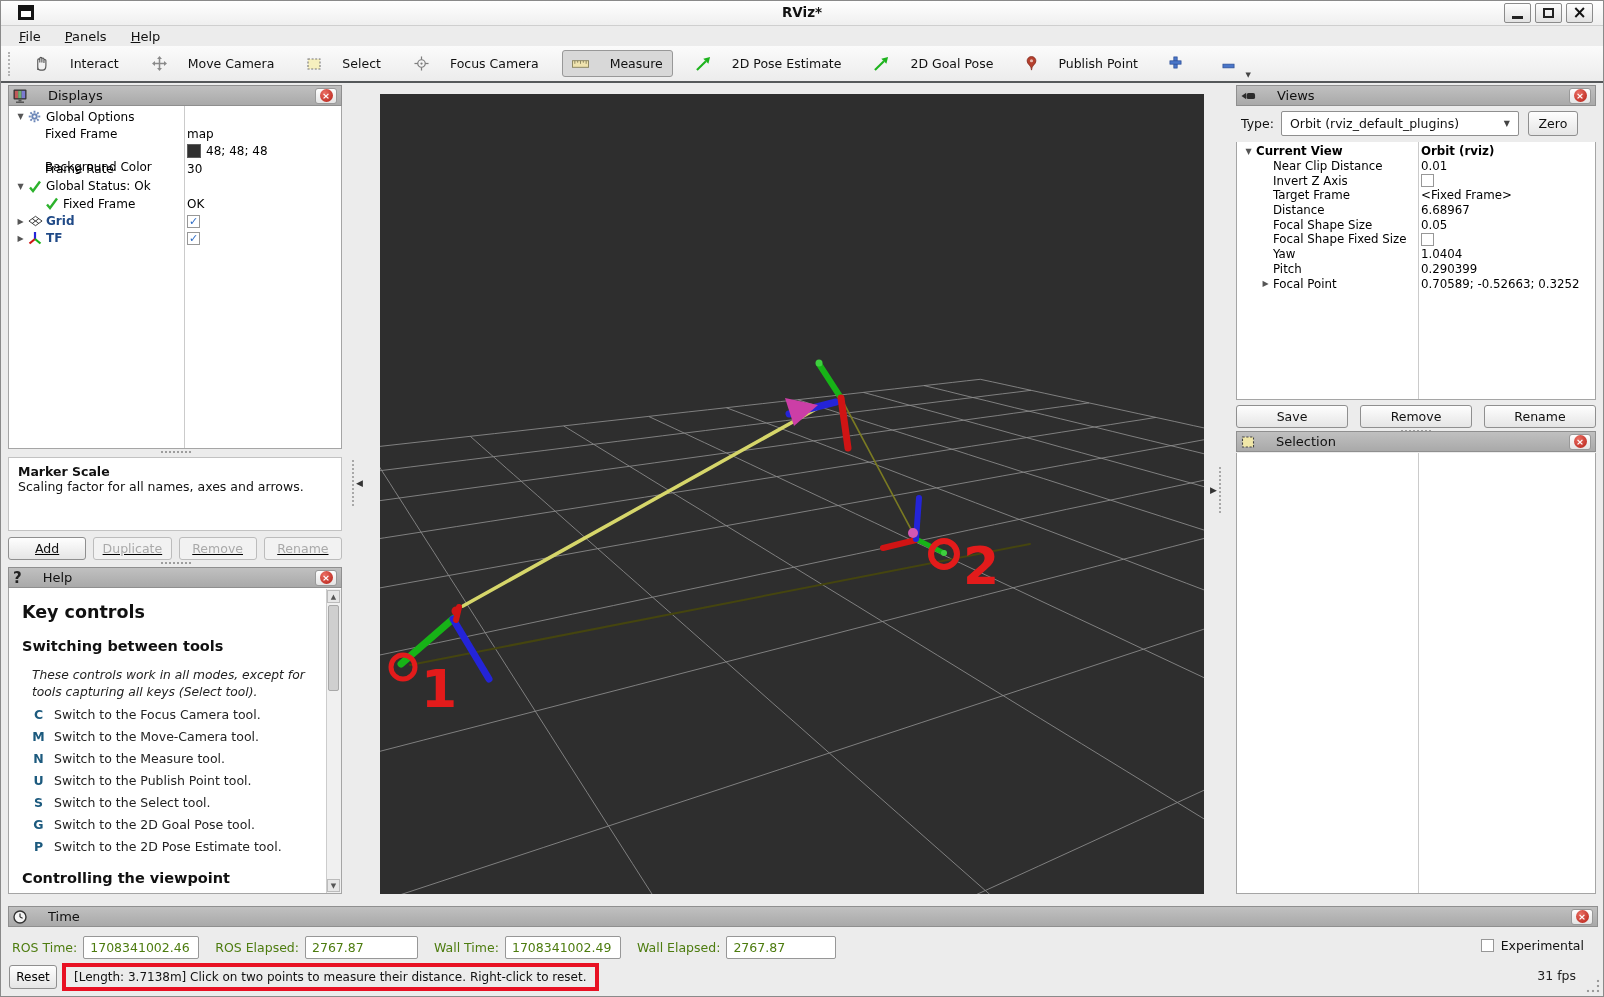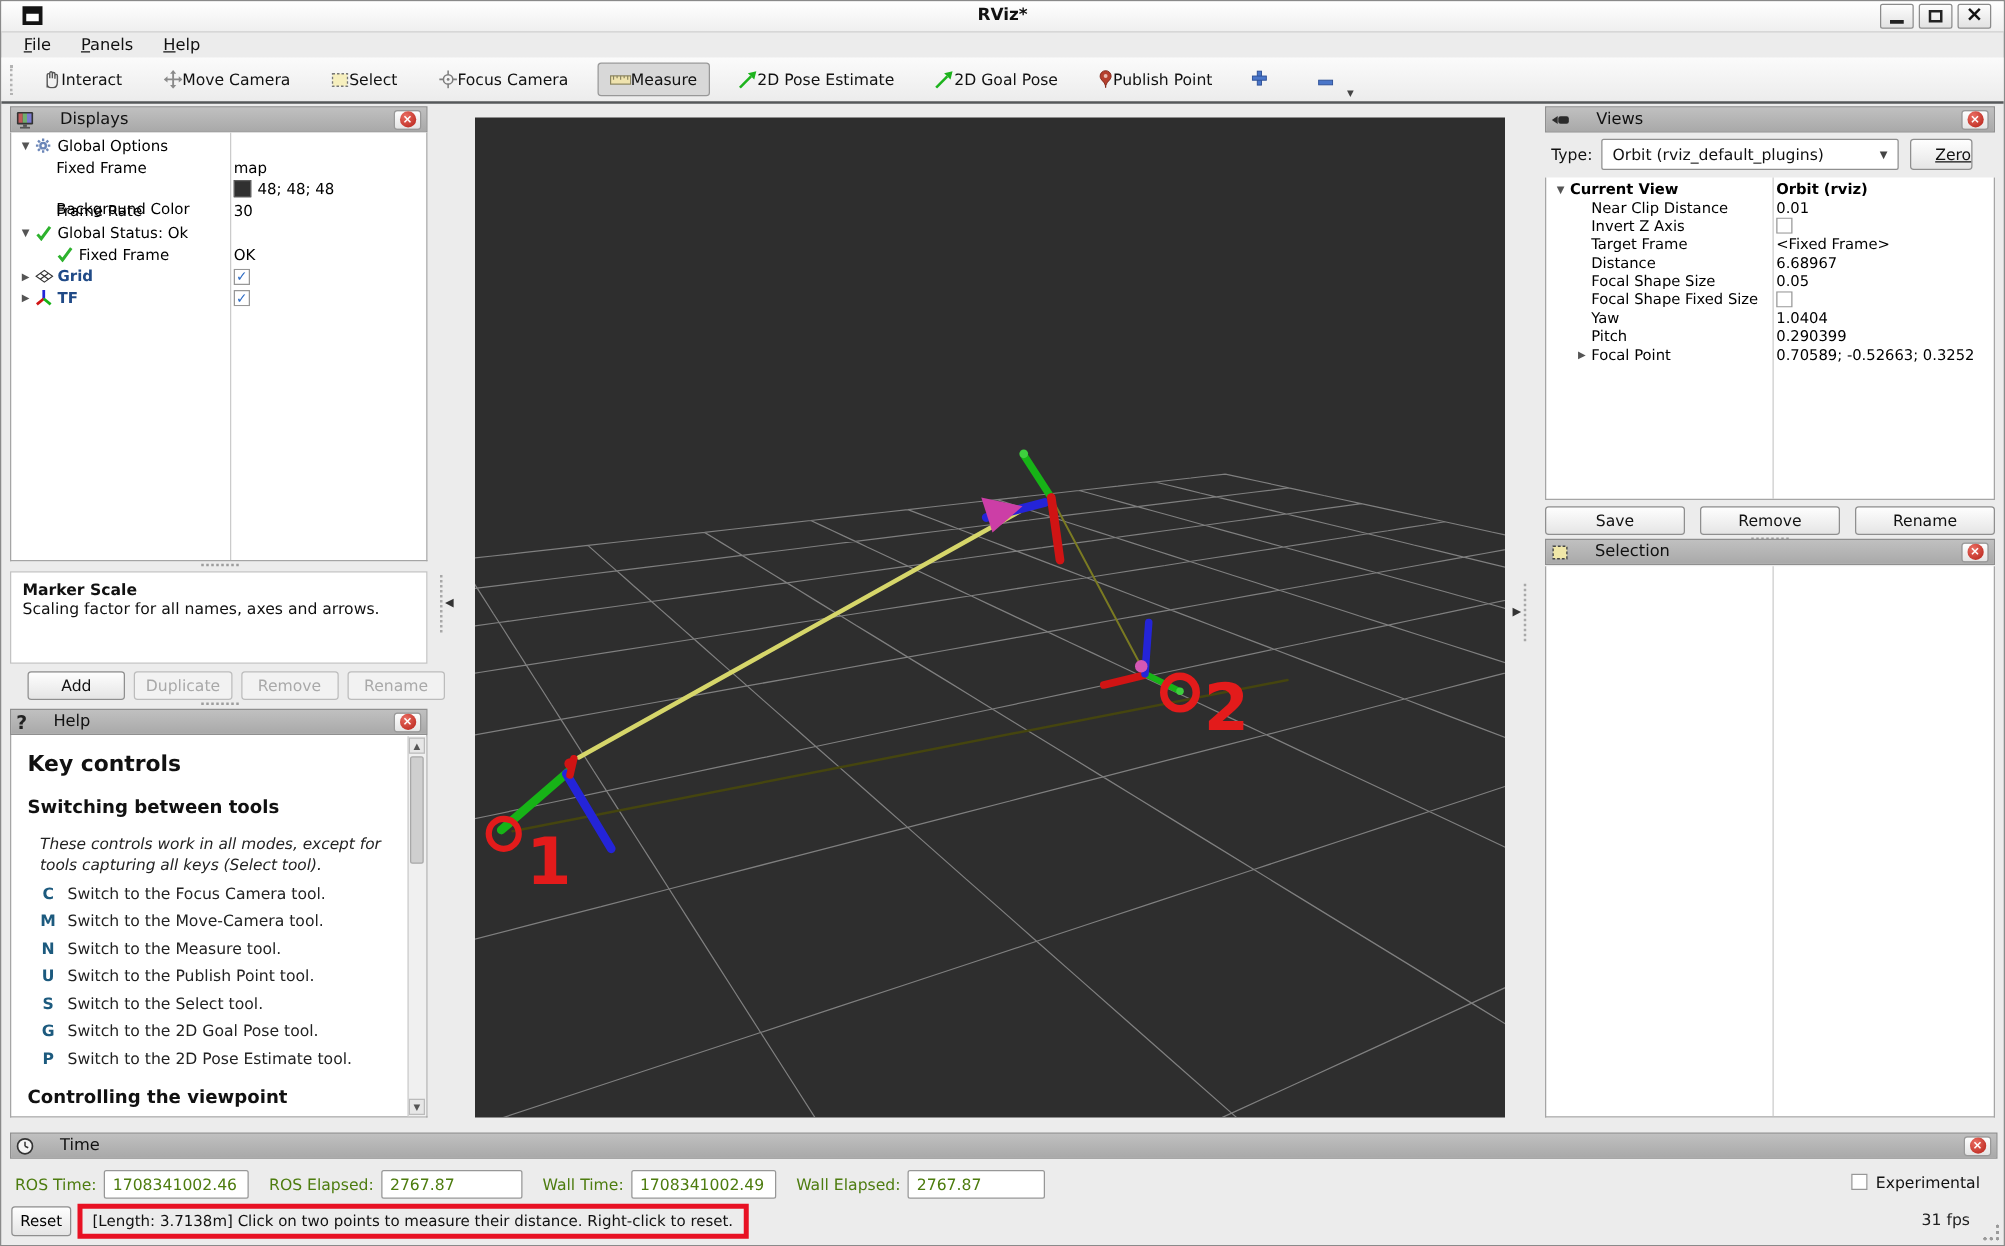--- a/index.html
+++ b/index.html
@@ -13,21 +13,21 @@
   .wbtn{width:27px;height:20px;background:linear-gradient(#fdfdfd,#e2e2e2);border:1px solid #8b8b8b;border-radius:2px;display:flex;align-items:center;justify-content:center;box-sizing:border-box;}
   .glyph-min{width:11px;height:2.5px;background:#222;margin-top:9px;}
   .glyph-max{width:11px;height:10px;border:2px solid #222;box-sizing:border-box;}
   .glyph-close{font-size:17px;font-weight:bold;color:#111;line-height:1;margin-top:-2px;}
 
   
   .menubar{position:absolute;left:0;top:25px;width:100%;height:20px;display:flex;align-items:center;padding-left:18px;gap:24px;box-sizing:border-box;font-size:13px;color:#111;}
   .menuitem{cursor:default;}
   .toolbar{position:absolute;left:0;top:45px;width:100%;height:37px;background:linear-gradient(#fbfbfb,#ececec);border-bottom:2px solid #55585a;display:flex;align-items:center;padding-left:7px;box-sizing:border-box;}
   .dragdots{width:4px;height:24px;border-left:2px dotted #b3b3b3;margin-right:10px;}
-  .tool{display:flex;align-items:center;gap:0;font-size:12.5px;color:#111;padding:5px 9px;margin-right:13px;border:1px solid transparent;border-radius:3px;white-space:nowrap;}
+  .tool{display:flex;align-items:center;gap:21px;font-size:12.5px;color:#111;padding:5px 9px;margin-right:13px;border:1px solid transparent;border-radius:3px;white-space:nowrap;}
   .tool.active{background:#d8d8d8;border:1px solid #989898;}
   .tool .icon{display:inline-flex;align-items:center;}
   .smallbtn{padding:5px 7px;margin-right:24px;position:relative;border:1px solid transparent;border-radius:3px;display:flex;align-items:center;}
   .ddarrow{position:absolute;right:-9px;bottom:-1px;font-size:7px;color:#444;}
 
   
   .phead{height:21px;background:linear-gradient(#c0c0c0,#a9a9a9);border:1px solid #8f8f8f;display:flex;align-items:center;gap:21px;padding:0 4px;font-size:13px;color:#111;box-sizing:border-box;}
   .phead .icon{display:inline-flex;align-items:center;}
   .pclose{margin-left:auto;width:22px;height:16px;background:linear-gradient(#fefefe,#e4e4e4);border:1px solid #999;border-radius:3px;display:flex;align-items:center;justify-content:center;box-sizing:border-box;}
   .pclose i{font-style:normal;display:block;width:13px;height:13px;border-radius:50%;background:radial-gradient(circle at 35% 30%,#ea6d62,#b51f16);color:#fff;font-size:9.5px;font-weight:bold;line-height:13px;text-align:center;}
@@ -50,21 +50,21 @@
   
   #displays-panel{position:absolute;left:7px;top:84px;width:334px;height:364px;}
   #displays-body{top:21px;}
   #displays-rows{position:relative;font-size:12px;padding-top:2px;}
   #displays-rows .trow{height:17.4px;}
   #displays-rows .tleft{width:175px;}
 
   #marker-desc{position:absolute;left:7px;top:456px;width:334px;height:74px;background:#fff;border:1px solid #c2c2c2;box-sizing:border-box;padding:6px 9px;font-size:12.5px;color:#111;}
   .desc-title{font-weight:bold;}
   .btnrow{position:absolute;display:flex;gap:7px;}
-  #displays-btns{left:21px;top:536px;width:334px;}
+  #displays-btns{left:7px;top:536px;width:334px;text-decoration:underline;}
   .btn{flex:1;height:23px;background:linear-gradient(#fefefe,#e5e5e5);border:1px solid #8f8f8f;border-radius:3px;font-size:12.5px;text-align:center;line-height:21px;color:#111;box-sizing:border-box;}
   .btn.disabled{color:#a9a9a9;border-color:#bcbcbc;background:#f2f2f2;}
 
   
   #help-panel{position:absolute;left:7px;top:566px;width:334px;height:327px;}
   #help-body{top:21px;padding:4px 26px 0 13px;overflow:hidden;}
   #help-body h1{font-size:17.5px;margin:10px 0 0 0;color:#111;}
   #help-body h2{font-size:14.5px;margin:16px 0 0 0;color:#111;}
   .help-note{font-style:italic;font-size:12.3px;margin:13px 0 4px 10px;line-height:1.35;color:#222;}
   .shortcut{display:flex;gap:9px;font-size:12.5px;margin:7px 0 0 10px;color:#222;}
@@ -77,21 +77,21 @@
   #viewport{position:absolute;left:379px;top:93px;width:824px;height:800px;background:#2e2e2e;overflow:hidden;}
   #viewport svg{position:absolute;left:0;top:0;}
   .collapse{position:absolute;display:flex;align-items:center;font-size:9px;color:#333;}
   .dotline{width:0;height:46px;border-left:2px dotted #a8a8a8;margin:0 2px;}
 
   
   #views-panel{position:absolute;left:1235px;top:84px;width:360px;height:315px;}
   .typerow{position:absolute;left:0;top:25px;width:100%;height:26px;display:flex;align-items:center;font-size:12.5px;color:#111;}
   .combo{width:238px;height:25px;background:#fff;border:1px solid #8f8f8f;border-radius:2px;margin-left:7px;display:flex;align-items:center;padding-left:8px;box-sizing:border-box;position:relative;}
   .combo .arrow{position:absolute;right:8px;font-size:8px;color:#444;}
-  .zerobtn{width:50px;height:25px;margin-left:9px;background:linear-gradient(#fefefe,#e5e5e5);border:1px solid #8f8f8f;border-radius:3px;font-size:12.5px;text-align:right;line-height:23px;box-sizing:border-box;text-decoration:underline;}
+  .zerobtn{width:50px;height:25px;margin-left:9px;background:linear-gradient(#fefefe,#e5e5e5);border:1px solid #8f8f8f;border-radius:3px;font-size:12.5px;text-align:center;line-height:23px;box-sizing:border-box;}
   #views-body{top:57px;}
   #views-rows{position:relative;font-size:11.8px;padding-top:2px;}
   #views-rows .trow{height:14.7px;}
   #views-rows .tleft{width:181px;}
   #views-btns{left:1235px;top:404px;width:360px;gap:12px;}
 
   
   #selection-panel{position:absolute;left:1235px;top:430px;width:360px;height:463px;}
   #selection-body{top:22px;}
 

